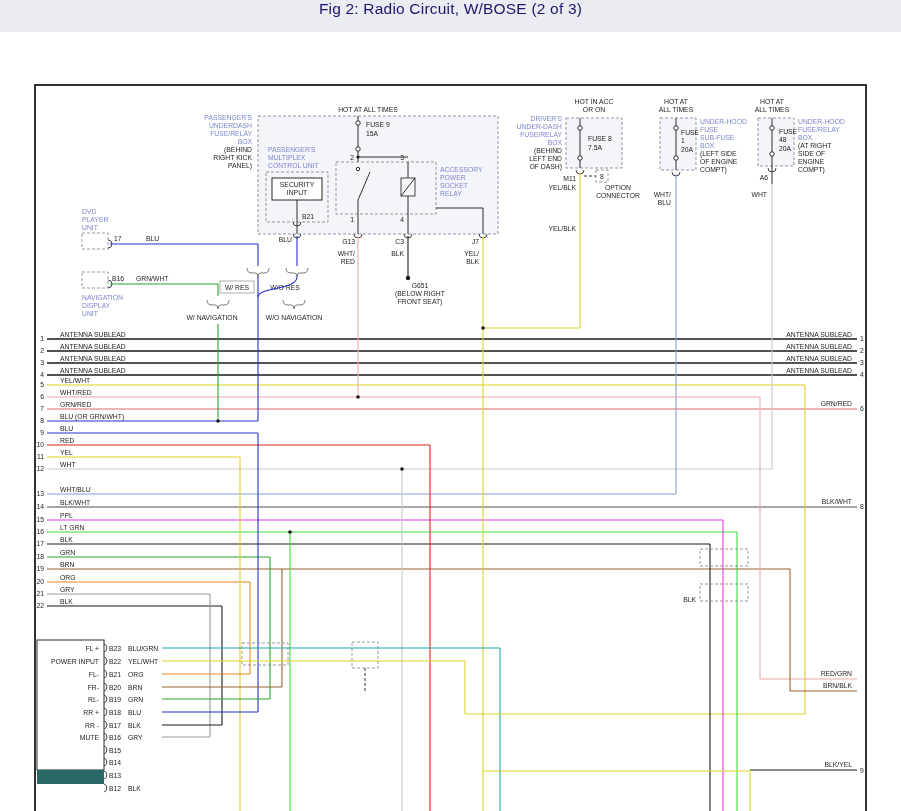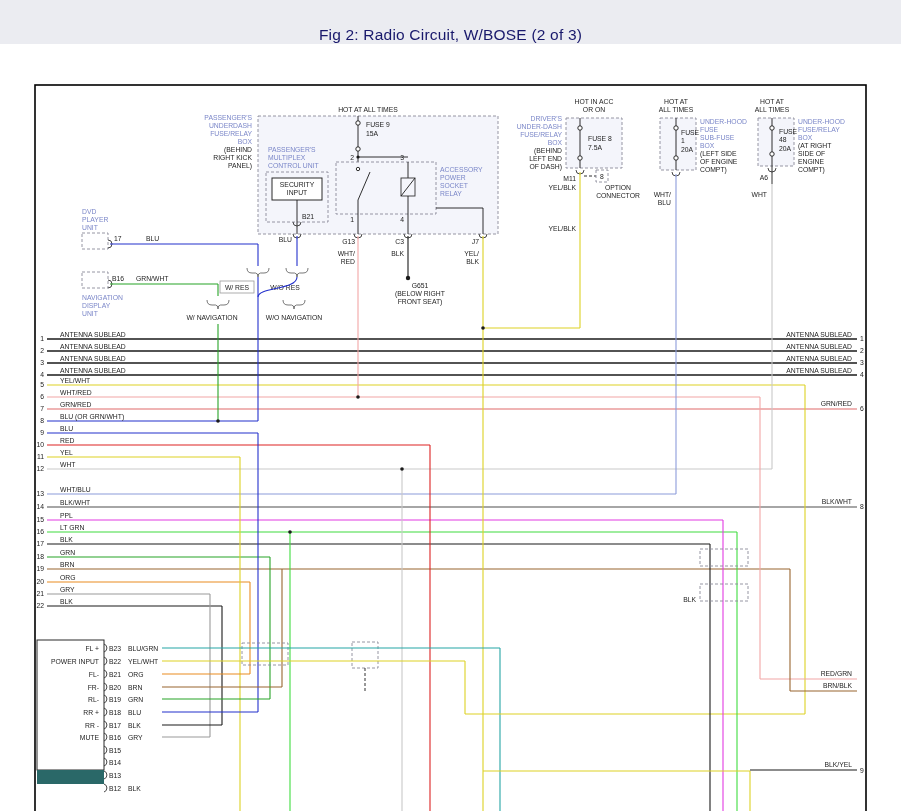--- a/index.html
+++ b/index.html
@@ -1,17 +1,17 @@
 <!DOCTYPE html>
 <html><head>
 <meta charset="utf-8">
 <style>
   html,body{margin:0;padding:0;background:#fff;}
   body{width:901px;height:811px;overflow:hidden;position:relative;font-family:"Liberation Sans",sans-serif;}
-  .header{position:absolute;top:0;left:0;width:901px;height:44px;background:#ebecf1;display:flex;align-items:flex-end;justify-content:center;z-index:2;}
+  .header{position:absolute;top:0;left:0;width:901px;height:32px;background:#ebecf1;display:flex;align-items:flex-start;justify-content:center;z-index:2;}
   .title{color:#18186b;font-size:15.5px;letter-spacing:.2px;}
   svg{position:absolute;top:0;left:0;}
   svg text{font-size:6.8px;fill:#1c1c1c;}
   .bl{fill:#7a86c8;}
   .ae{text-anchor:end;} .am{text-anchor:middle;}
   .w{fill:none;stroke-width:1.1;stroke-linecap:butt;}
   .thin{stroke-width:0.9;}
   .ant{stroke:#1a1a1a;stroke-width:1.5;}
   .blk{stroke:#1a1a1a;} .blu{stroke:#2330cc;} .grn{stroke:#27a427;} .ltg{stroke:#3fdc3f;}
   .yel{stroke:#ddd224;} .red{stroke:#dd2222;} .wht{stroke:#c9c9c9;} .gry{stroke:#9a9a9a;}

